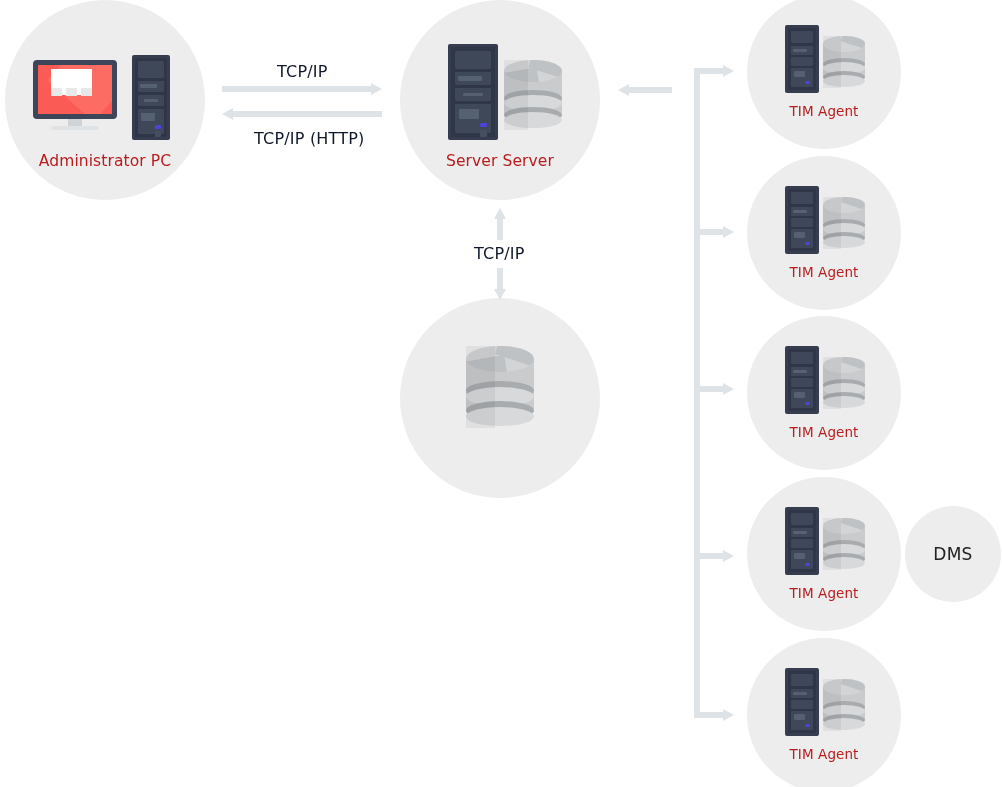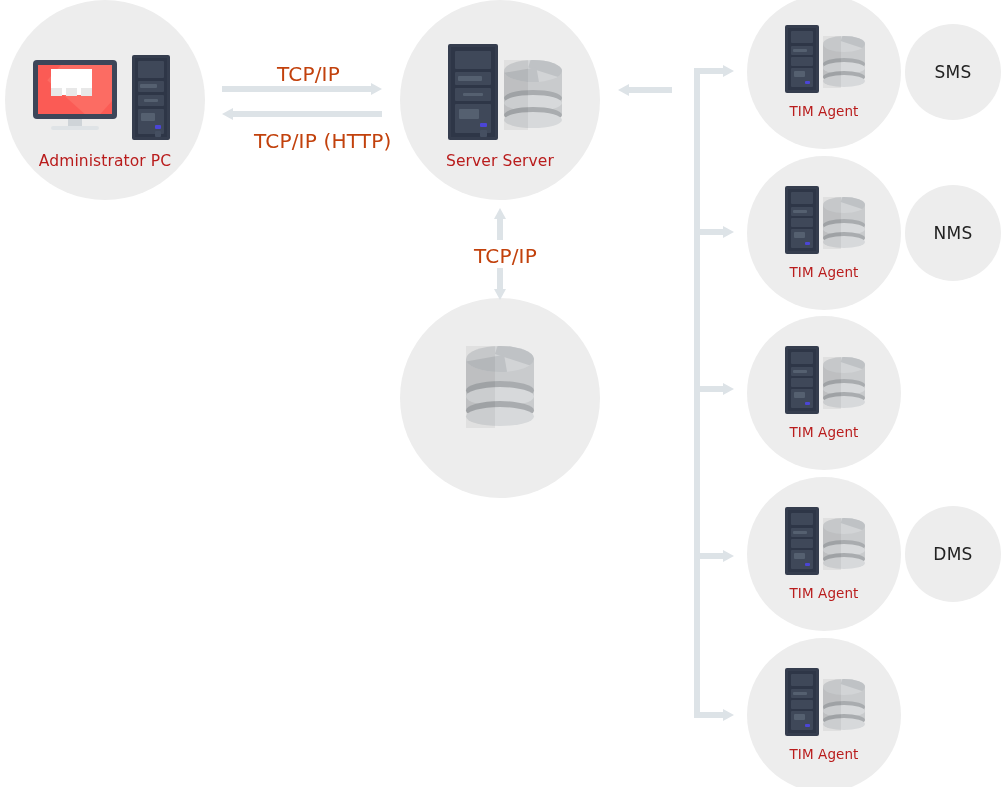--- a/index.html
+++ b/index.html
@@ -110,22 +110,22 @@
     border-left:6px solid transparent;border-right:6px solid transparent;
   }
   .arrow-v.up .head{top:0;border-bottom:11px solid #dde3e7;}
   .arrow-v.up .shaft{top:9px;bottom:0;}
   .arrow-v.down .head{bottom:0;border-top:11px solid #dde3e7;}
   .arrow-v.down .shaft{top:0;bottom:9px;}
 
   .bus-line{position:absolute;width:6px;background:#dde3e7;}
 
   .edge-label{
-    position:absolute;color:#c2410c;
-    font-size:20px;letter-spacing:.2px;white-space:nowrap;
+    position:absolute;color:#0f172a;
+    font-size:16px;letter-spacing:.2px;white-space:nowrap;
   }
 </style>
 </head>
 <body>
 
 <div id="stage">
 
   <div class="node node-big" style="left:5px;top:0px;">
     <div class="icon" style="left:28px;top:60px;">
 
@@ -401,23 +401,17 @@
         <div class="db-disc" style="top:39px;height:12px;"></div>
         <div class="db-top" style="top:0;height:16px;">
           <div class="db-wedge" style="left:19px;top:-3px;width:30px;height:13px;transform:rotate(18deg);"></div>
         </div>
         <div class="db-shade"></div>
       </div>
     </div>
     <div class="node-label agent" style="top:107px;">TIM Agent</div>
   </div>
 
-  <div class="node node-tag" style="left:905px;top:24px;">
-    <div class="tag-label">SMS</div>
-  </div>
-  <div class="node node-tag" style="left:905px;top:185px;">
-    <div class="tag-label">NMS</div>
-  </div>
   <div class="node node-tag" style="left:905px;top:506px;">
     <div class="tag-label">DMS</div>
   </div>
 
 </div>
 
 </body></html>

